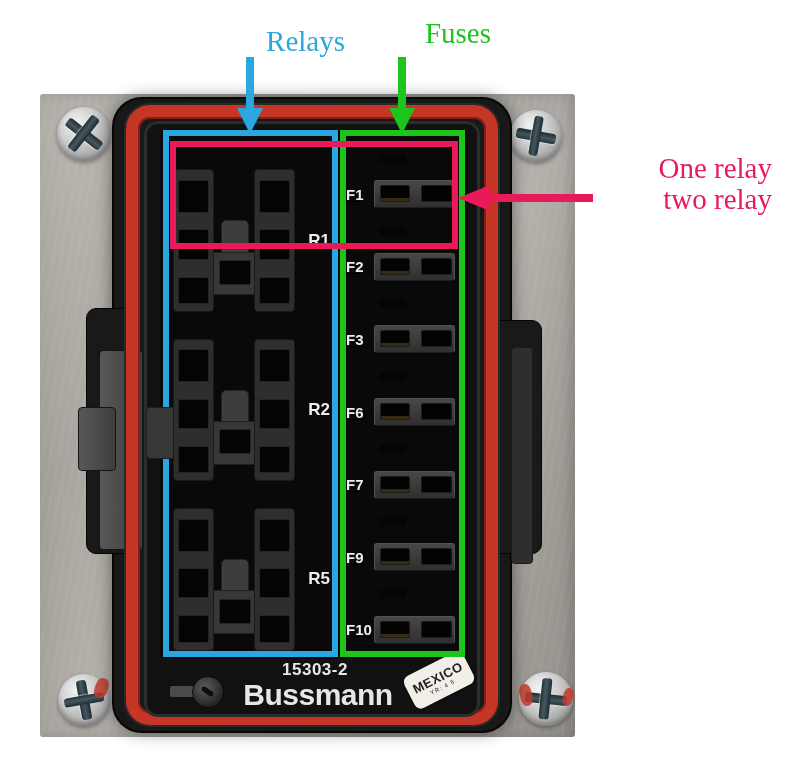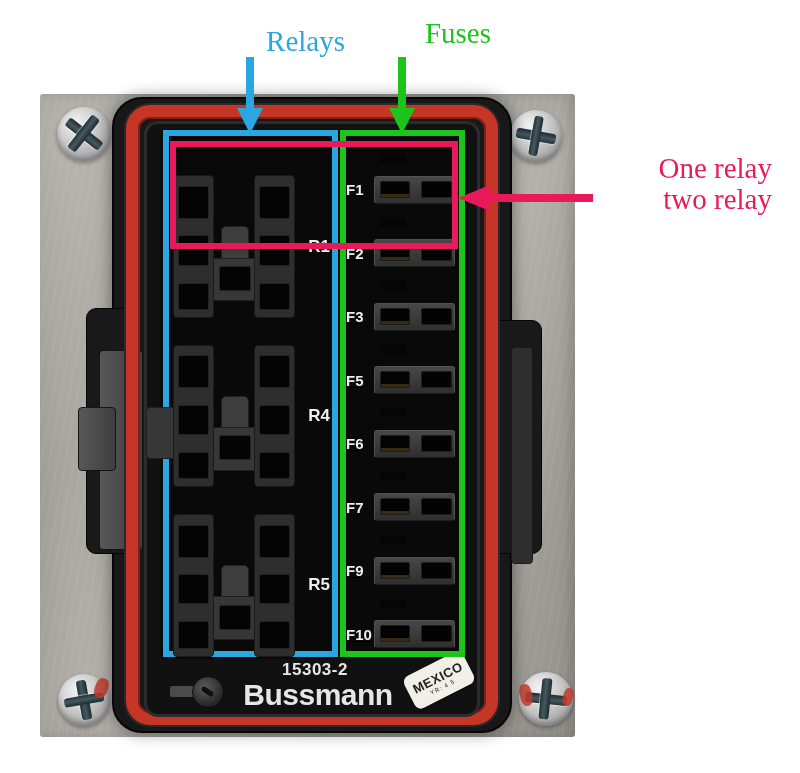--- a/index.html
+++ b/index.html
@@ -47,21 +47,21 @@
   .wing{position:absolute;background:#191919;border:1px solid #060606;}
   .wing.left{left:-28px;top:209px;width:40px;height:244px;border-radius:10px 0 0 10px;}
   .wing.right{right:-32px;top:221px;width:44px;height:232px;border-radius:0 10px 10px 0;}
   .latch{position:absolute;background:linear-gradient(90deg,#585858,#3e3e3e);border:1px solid #141414;}
   .latch.lv{left:-15px;top:251px;width:42px;height:198px;border-radius:4px;}
   .latch.lh{left:-36px;top:308px;width:36px;height:62px;border-radius:4px;}
   .latch.rv{right:-23px;top:248px;width:20px;height:215px;border-radius:4px;}
   .latch.rh{right:-35px;top:308px;width:28px;height:50px;border-radius:4px;}
 
   
-  .relay-column{position:absolute;left:166px;top:162px;width:170px;height:508px;
+  .relay-column{position:absolute;left:166px;top:156px;width:170px;height:508px;
     display:flex;flex-direction:column;}
   .fuse-column{position:absolute;left:344px;top:158px;width:118px;height:508px;
     display:flex;flex-direction:column;text-decoration:underline;}
 
   .relay-cell{position:relative;flex:1;}
   .rsock{position:absolute;left:3px;top:7px;bottom:7px;width:130px;}
   .rv{position:absolute;top:4%;bottom:4%;width:30%;background:#2e2e2e;border:1px solid #1a1a1a;
       border-radius:4px;z-index:2;}
   .rv.l{left:3%;} .rv.r{right:3%;}
   .slot{position:absolute;display:block;background:#040404;border:1px solid #242424;border-radius:2px;}
@@ -190,21 +190,21 @@
             <i class="slot s1"></i>
             <i class="slot s2"></i>
             <i class="slot s3"></i>
           </div>
        <div class="rv r">
             <i class="slot s1"></i>
             <i class="slot s2"></i>
             <i class="slot s3"></i>
           </div>
      </div>
-     <span class="rlabel">R4</span>
+     <span class="rlabel">R2</span>
    </div>
       <div class="relay-cell">
      <div class="rsock">
        <div class="rtab"></div>
        <div class="rh">
             <i class="slot sc"></i>
           </div>
        <div class="rv l">
             <i class="slot s1"></i>
             <i class="slot s2"></i>
@@ -229,27 +229,20 @@
    </div>
       <div class="fuse-cell">
      <span class="flabel">F2</span>
      <div class="fband">
        <i class="fs fsl"></i>
        <i class="fs fsr"></i>
      </div>
    </div>
       <div class="fuse-cell">
      <span class="flabel">F3</span>
-     <div class="fband">
-       <i class="fs fsl"></i>
-       <i class="fs fsr"></i>
-     </div>
-   </div>
-      <div class="fuse-cell">
-     <span class="flabel">F5</span>
      <div class="fband">
        <i class="fs fsl"></i>
        <i class="fs fsr"></i>
      </div>
    </div>
       <div class="fuse-cell">
      <span class="flabel">F6</span>
      <div class="fband">
        <i class="fs fsl"></i>
        <i class="fs fsr"></i>

